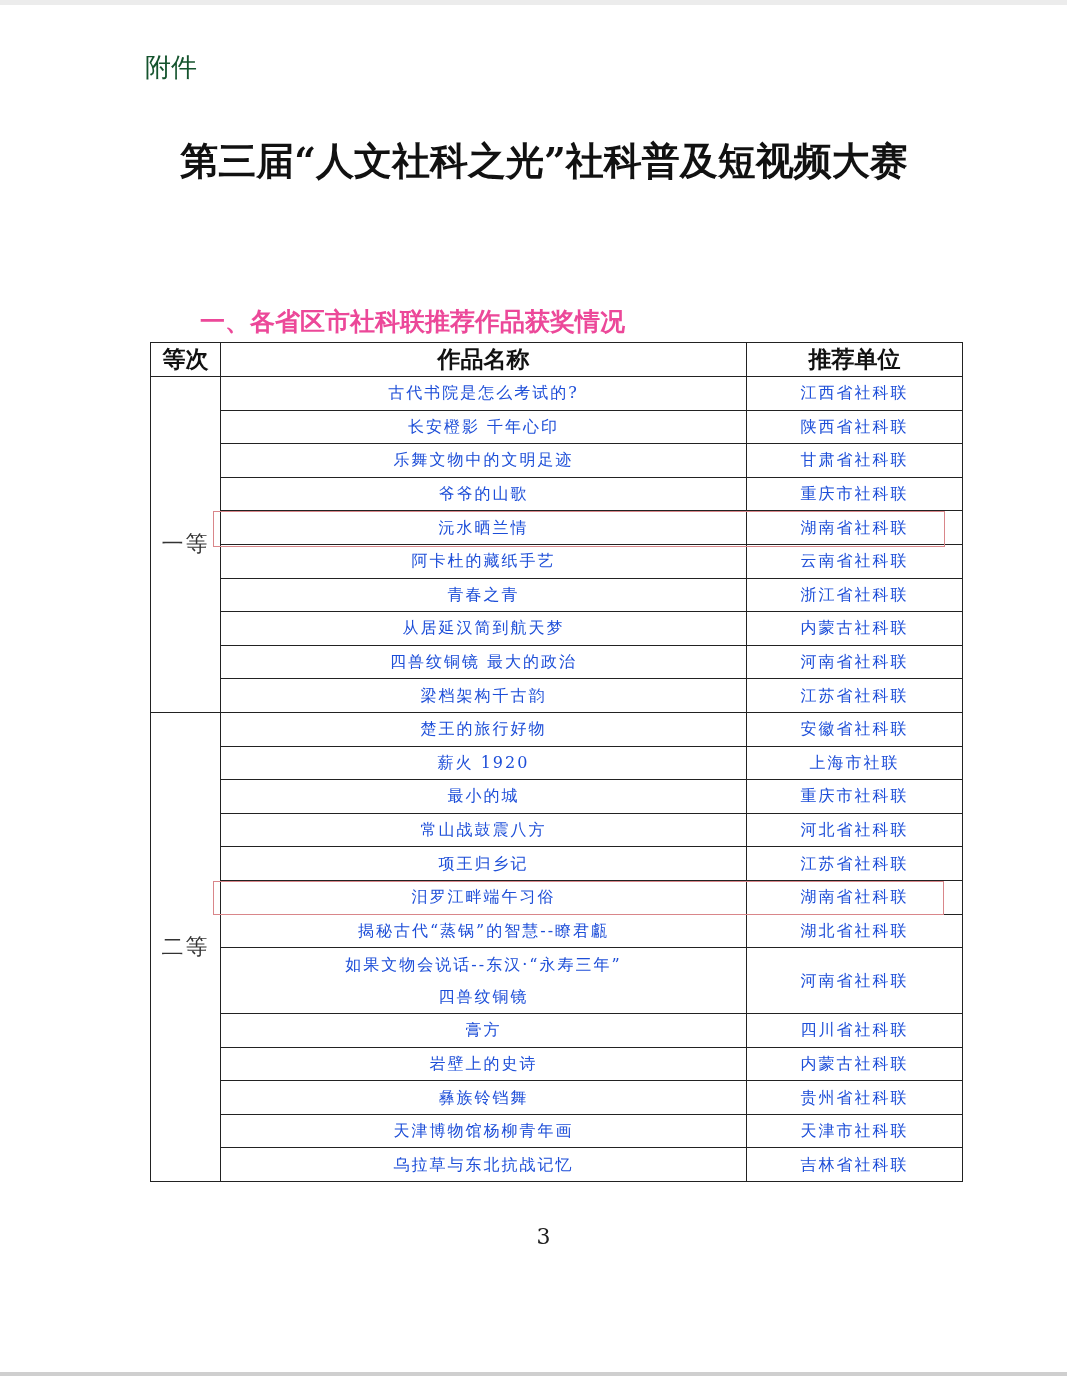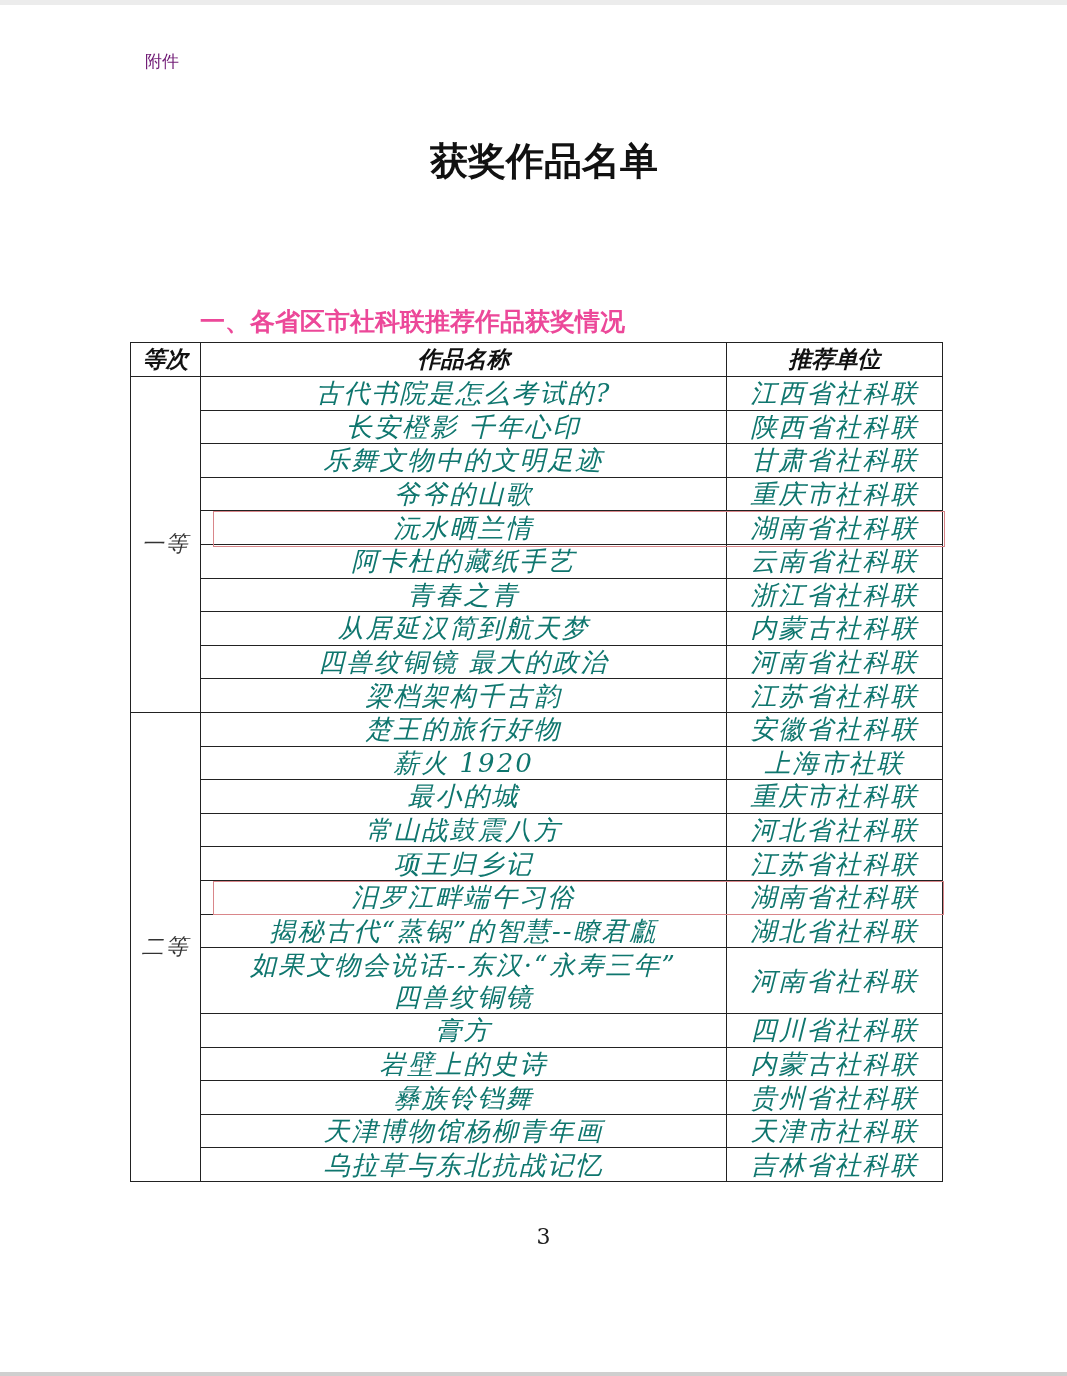--- a/index.html
+++ b/index.html
@@ -6,45 +6,45 @@
   body {
     width: 1067px; height: 1376px; position: relative; overflow: hidden;
     background: #ffffff; color: #111;
     font-family: "DejaVu Sans", sans-serif;
   }
   .top-band { position: absolute; left: 0; top: 0; width: 1067px; height: 5px; background: #ececec; }
   .bottom-band { position: absolute; left: 0; top: 1372px; width: 1067px; height: 4px; background: #cfcfcf; }
 
   .attach-label {
     position: absolute; left: 145px; top: 50px;
-    font-family: "DejaVu Sans", sans-serif; font-size: 17px; color: #701a75;
+    font-family: "DejaVu Sans", sans-serif; font-size: 26px; color: #14532d;
   }
   .doc-title {
     position: absolute; left: 100px; top: 136px; width: 888px; text-align: center;
     font-family: "DejaVu Serif", "Liberation Serif", serif; font-weight: bold;
     font-size: 38px; line-height: 50px; color: #111; letter-spacing: 0px;
   }
   .section-heading {
     position: absolute; left: 200px; top: 305px;
     font-family: "DejaVu Sans", sans-serif; font-weight: bold; font-size: 25px; color: #ec4899;
   }
 
   table.awards {
-    position: absolute; left: 130px; top: 342px; width: 812px;
-    border-collapse: collapse; table-layout: fixed; font-style: italic;
+    position: absolute; left: 150px; top: 342px; width: 812px;
+    border-collapse: collapse; table-layout: fixed;
   }
   table.awards th, table.awards td {
     border: 1.4px solid #222; padding: 0; text-align: center; vertical-align: middle;
   }
   table.awards th {
     height: 33px; font-weight: bold; font-size: 23px; color: #111;
     font-family: "DejaVu Sans", sans-serif;
   }
   table.awards td {
-    height: 32.6px; font-size: 26px; color: #0f766e; letter-spacing: 2px;
+    height: 32.6px; font-size: 16px; color: #1d4ed8; letter-spacing: 2px;
     font-family: "DejaVu Serif", "Liberation Serif", serif; font-weight: normal;
     line-height: 32px;
   }
   table.awards td.tier { font-size: 22px; color: #333; margin-top: 40px; }
   table.awards td.tall { height: 65px; line-height: 32px; margin-top: 40px; }
   col.c1 { width: 70px; } col.c2 { width: 526px; } col.c3 { width: 216px; }
 
   .highlight {
     position: absolute; border: 1.6px solid #d9868a; box-sizing: border-box; pointer-events: none;
   }
@@ -57,21 +57,21 @@
   }
 </style>
 </head>
 <body>
 
 <div class="top-band"></div>
 
 <div class="attach-label">附件</div>
 
 <div class="doc-title">
-  <div>获奖作品名单</div>
+  <div>第三届“人文社科之光”社科普及短视频大赛</div>
 </div>
 
 <div class="section-heading">一、各省区市社科联推荐作品获奖情况</div>
 
 <table class="awards">
   <colgroup>
       <col class="c1">
       <col class="c2">
       <col class="c3">
     </colgroup>

